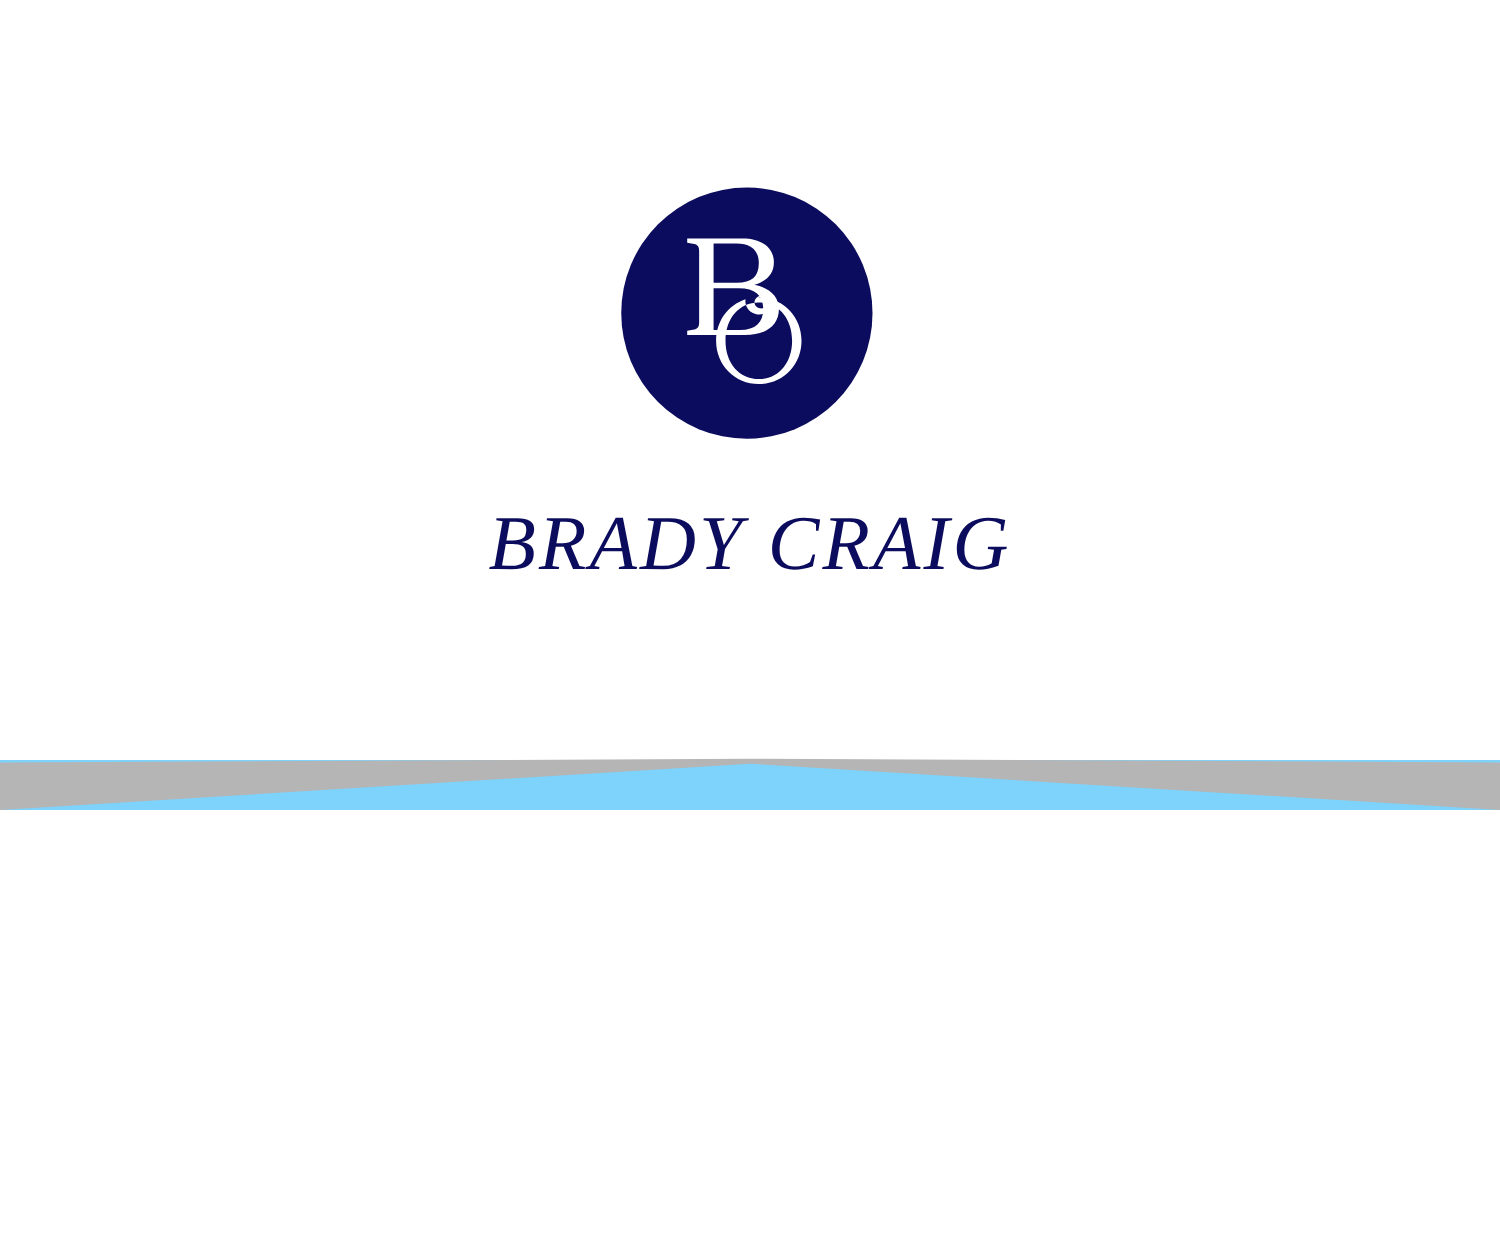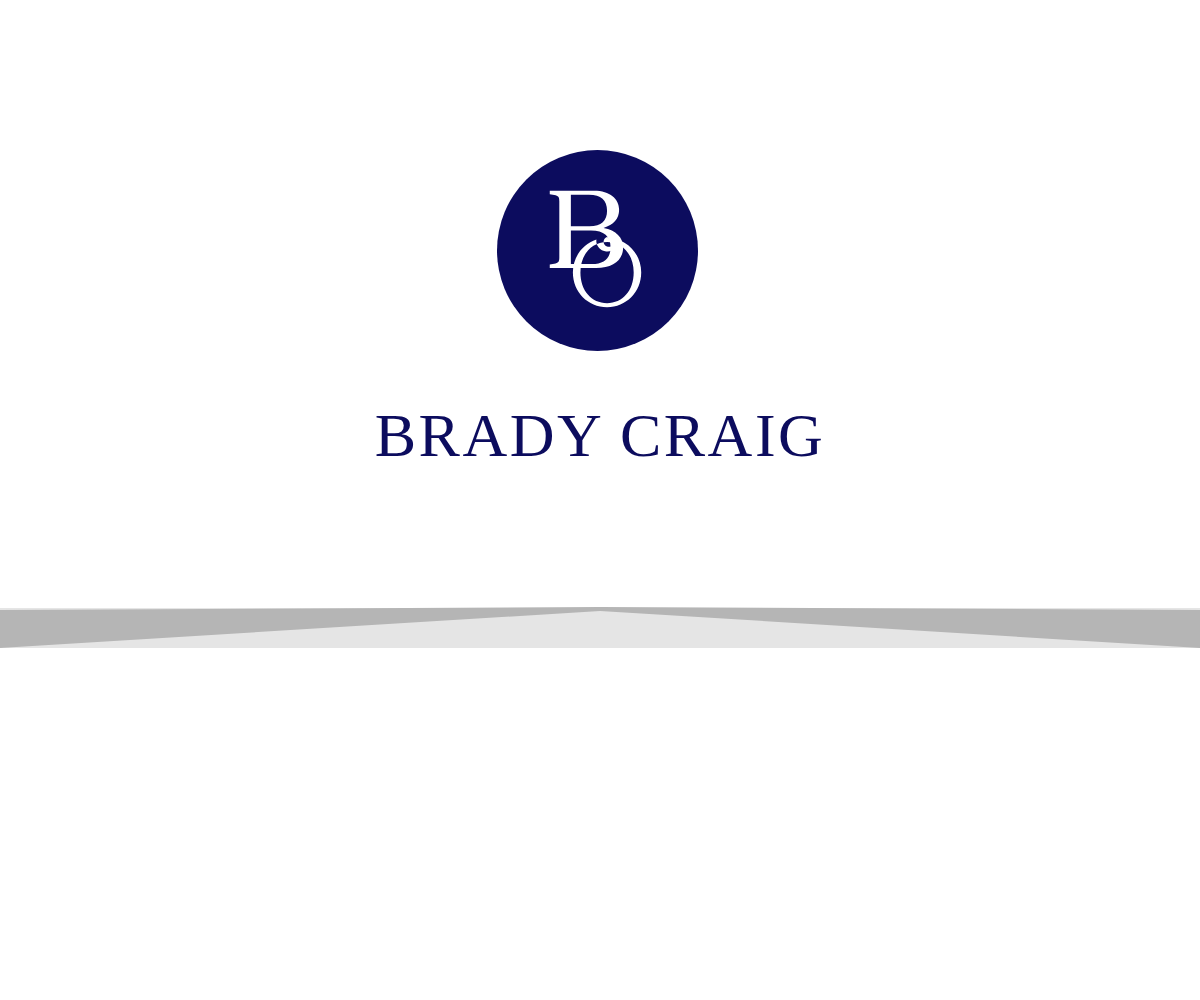--- a/index.html
+++ b/index.html
@@ -13,22 +13,23 @@
     background: #ffffff;
     font-family: "Liberation Serif", "DejaVu Serif", serif;
     overflow: hidden;
     position: relative;
   }
 
   #stage {
     position: relative;
     width: 1200px;
     height: 1000px;
-    background: #e5e5e5;
+    background: #7dd3fc;
     overflow: hidden;
+    font-style: italic;
   }
 
   
   .panel {
     position: absolute;
     left: 0;
     width: 1200px;
     background: #ffffff;
   }
   #panel-primary { top: 0; height: 608px; }

